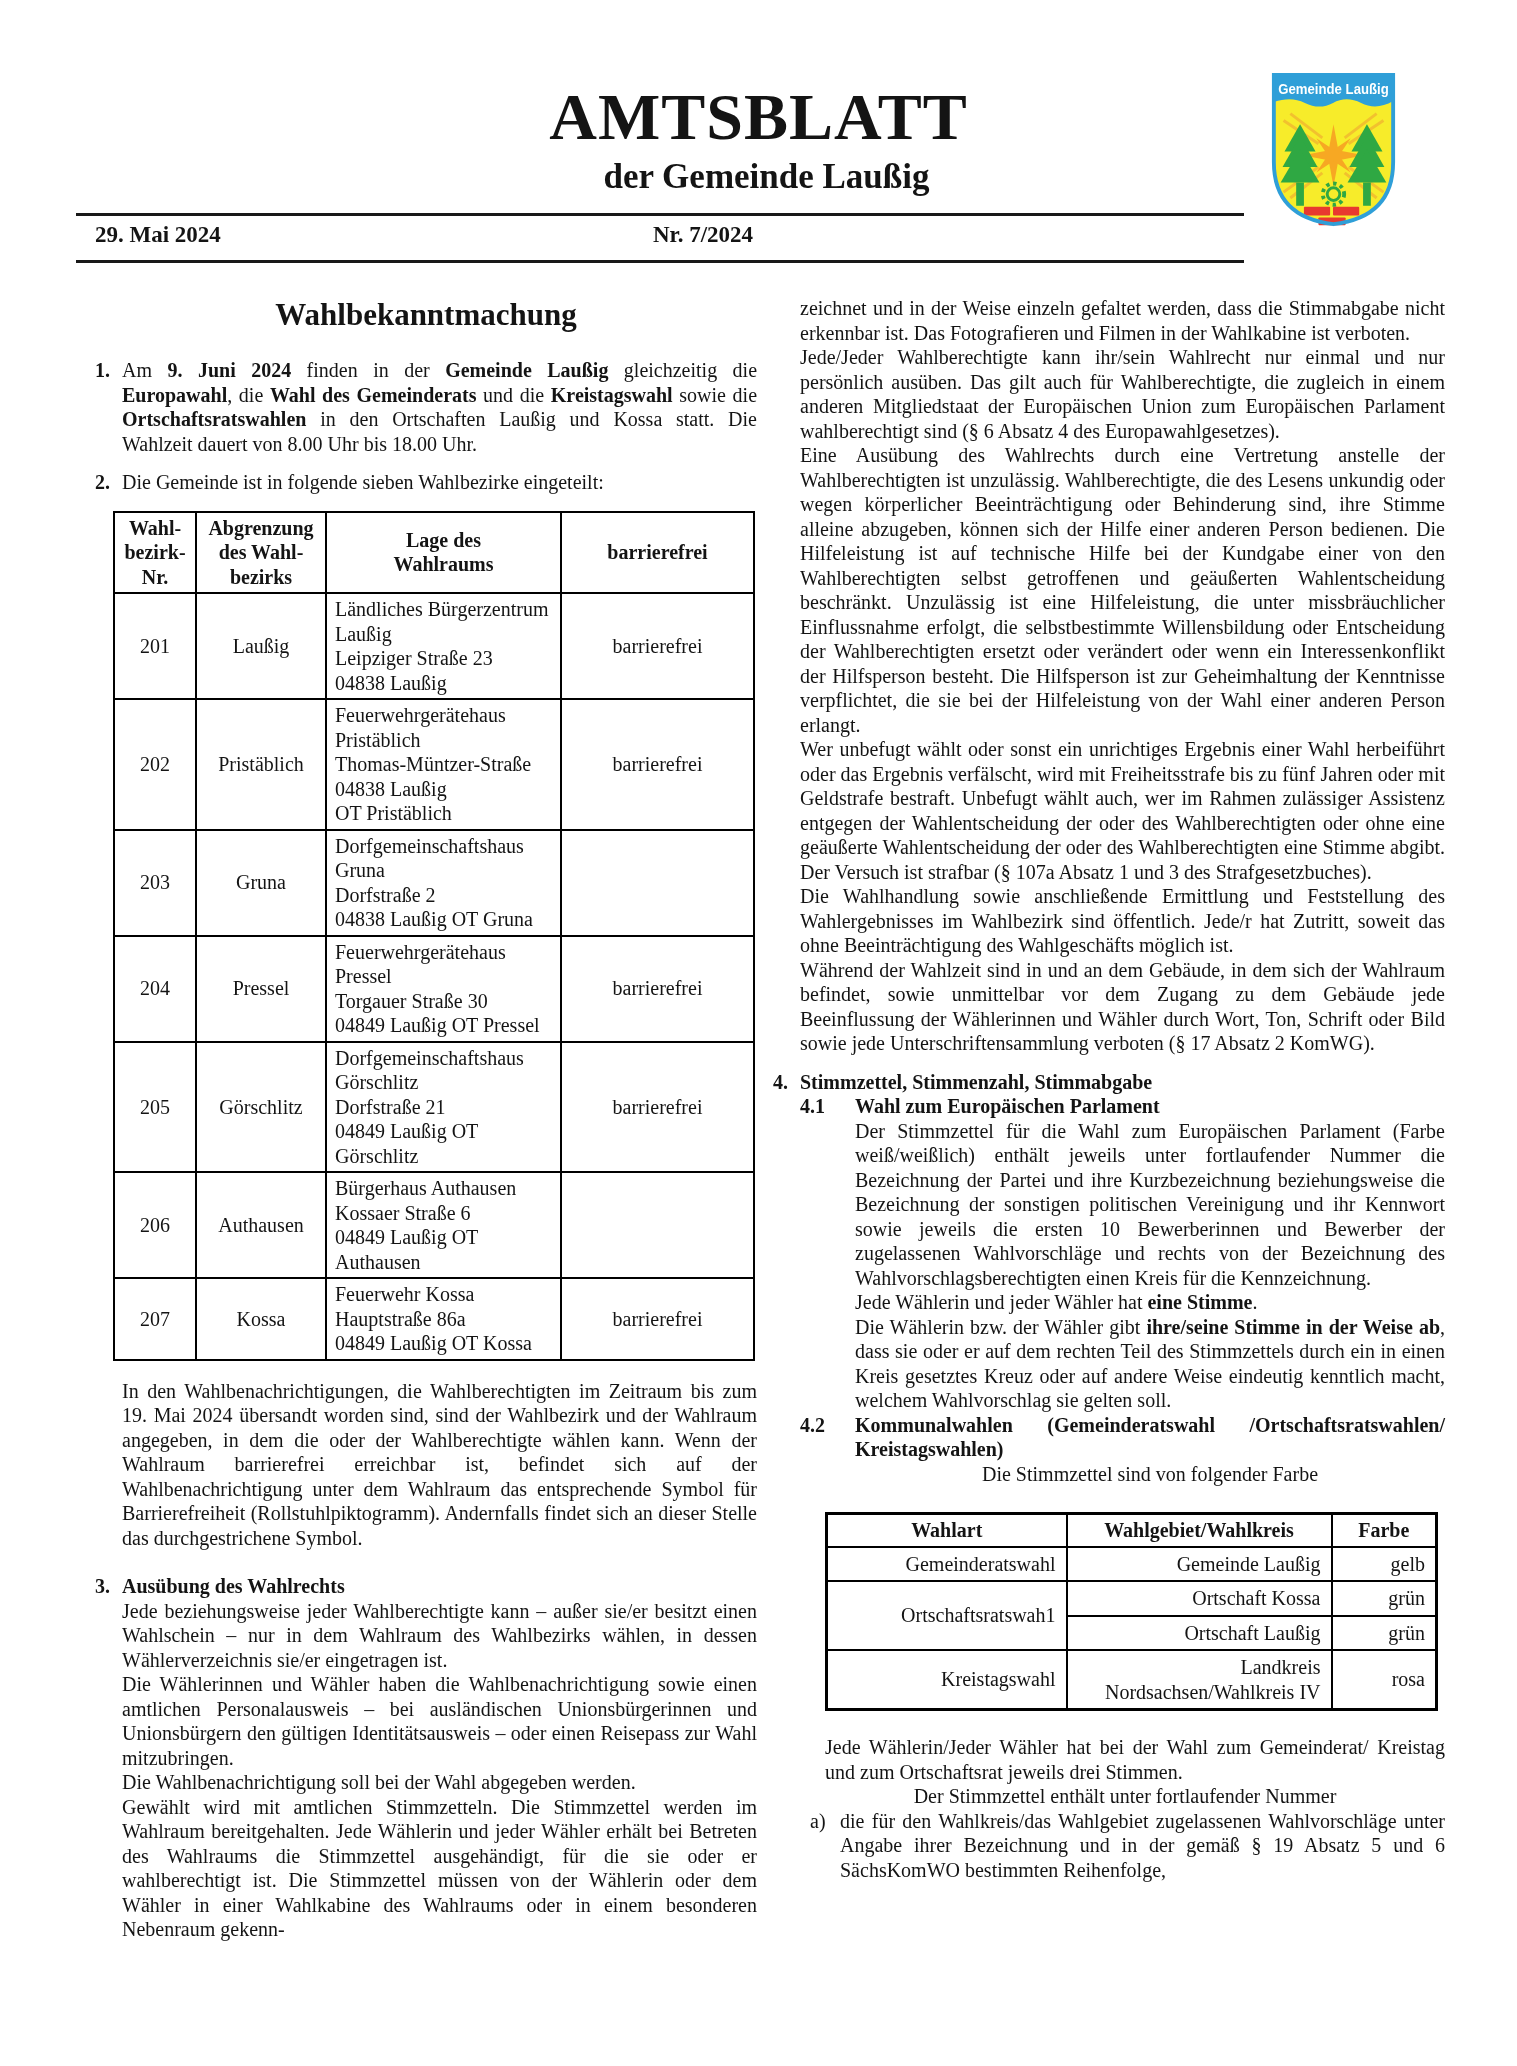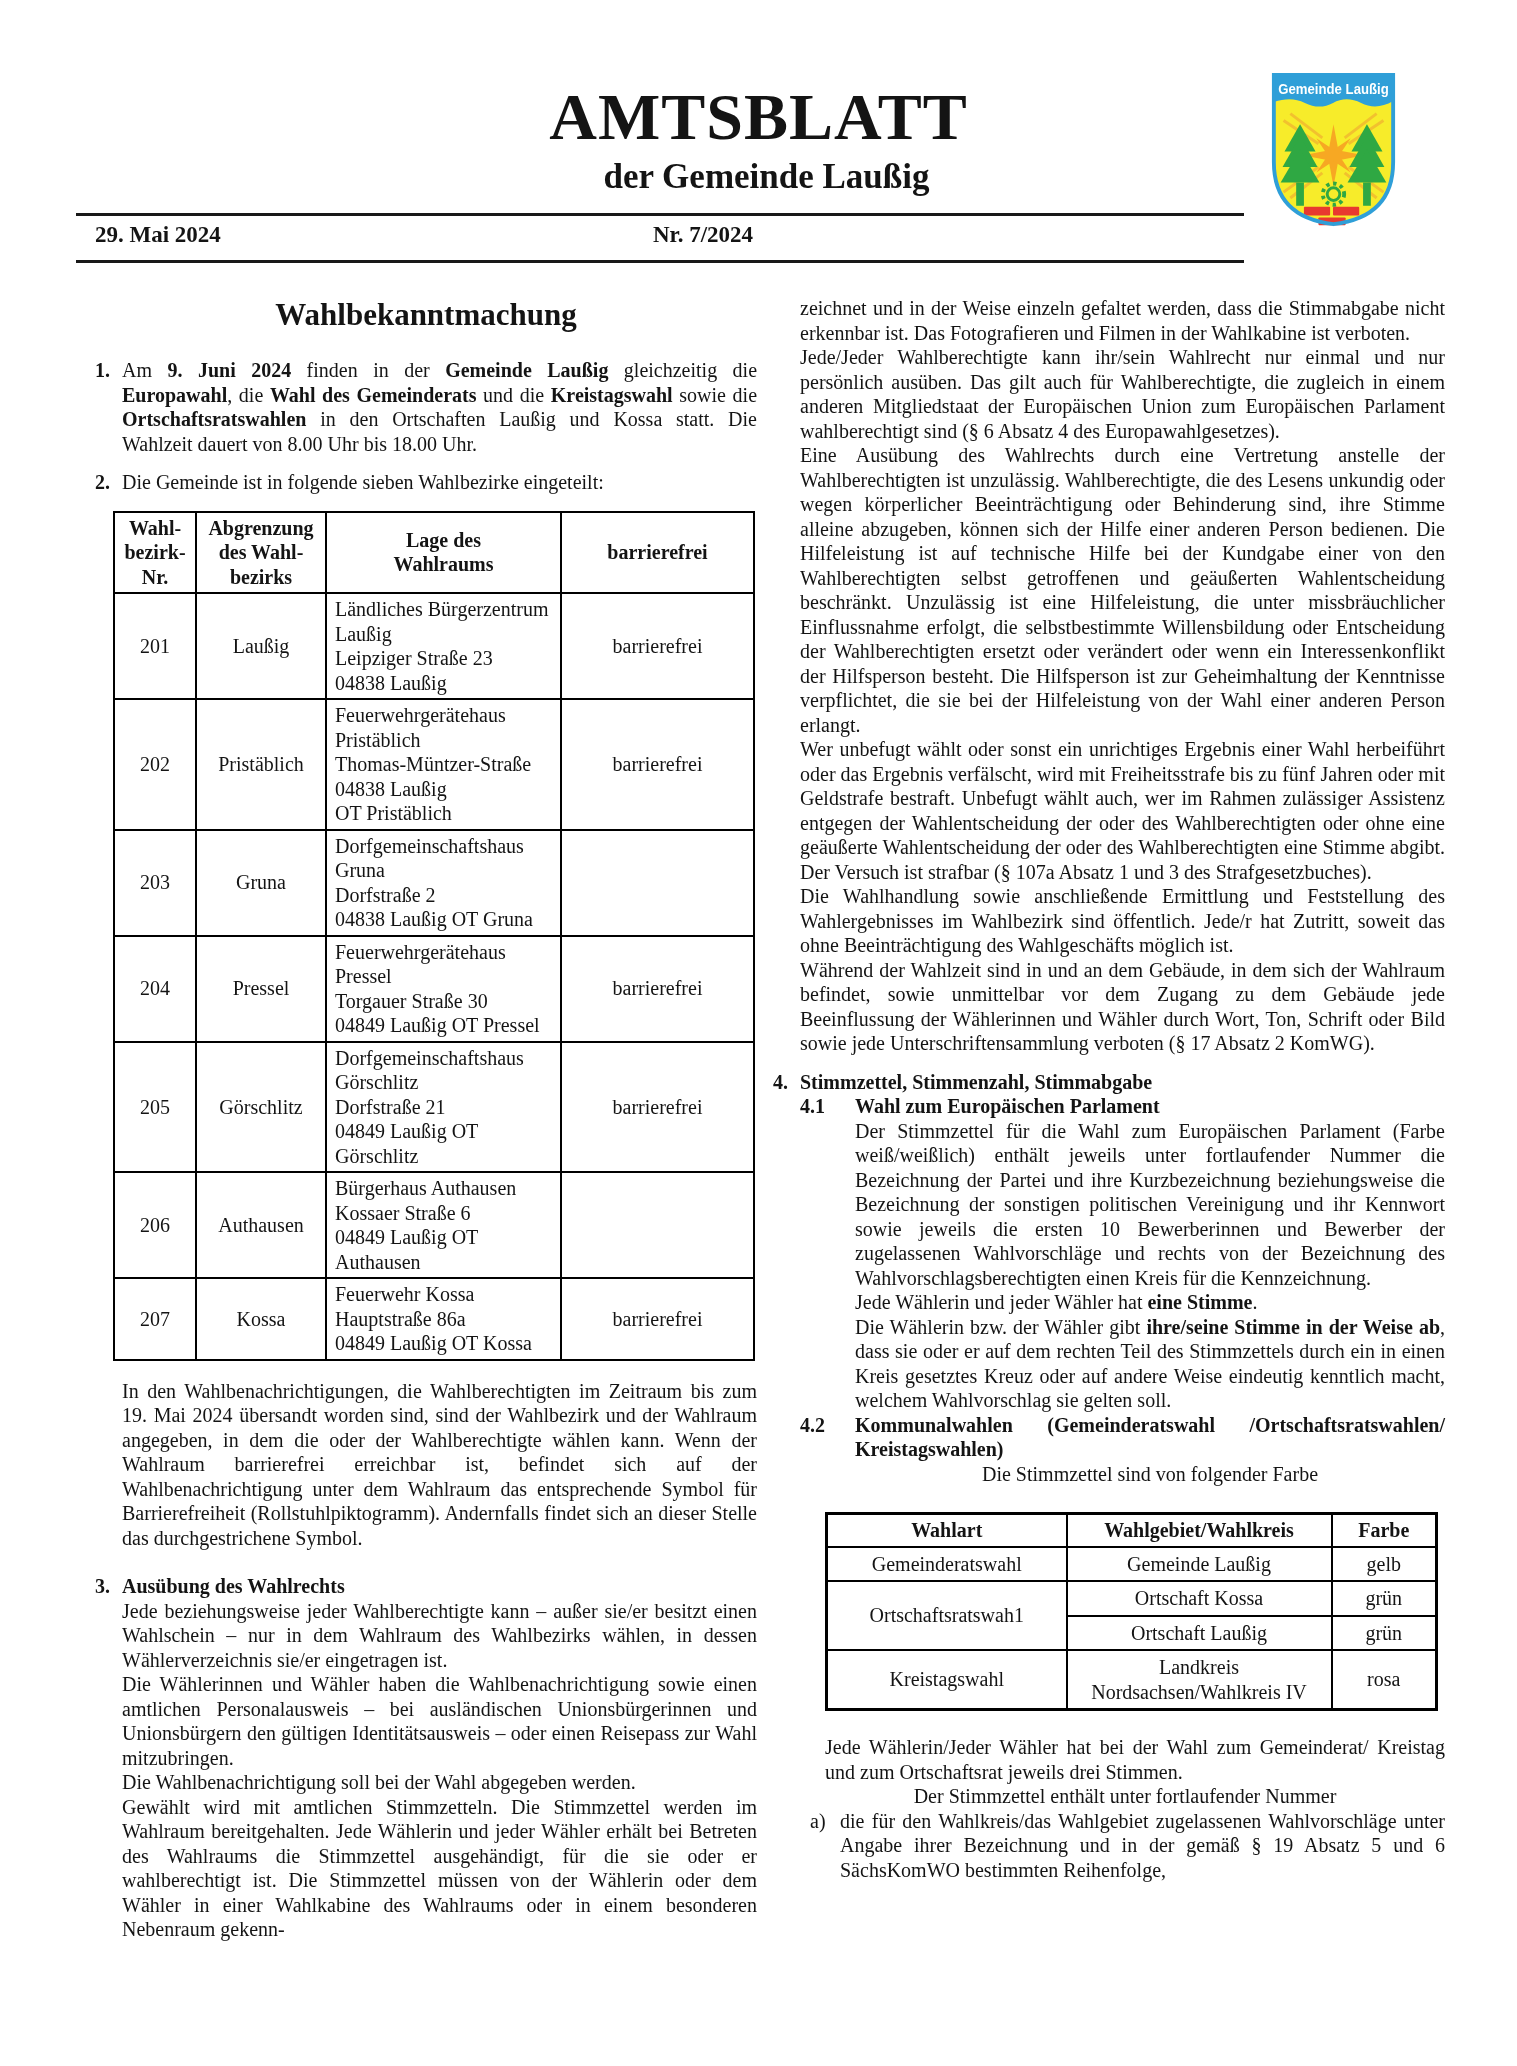--- a/index.html
+++ b/index.html
@@ -40,21 +40,21 @@
 
   table { border-collapse:collapse; }
   th, td { border:2px solid #000; font-size:20px; line-height:24.5px; vertical-align:middle; padding:3px 8px; }
   th { font-weight:bold; text-align:center; }
   #districts-table { margin:16px 0 0 18px; table-layout:fixed; width:640px; }
   #districts-table td.ctr { text-align:center; }
 
   .sub41 { margin-left:27px; }
   .body-indent { margin-left:55px; }
   #colors-table { margin:26px 0 0 52px; border:3px solid #000; table-layout:fixed; width:610px; }
-  #colors-table td { text-align:center; padding:4px 10px; }
+  #colors-table td { text-align:right; padding:4px 10px; }
   .end1 { margin:24px 0 0 52px; }
   .end2 { margin:0 0 0 32px; }
   .item-a { margin-left:37px; }
 </style>
 </head>
 <body>
 
 <div class="masthead-title">AMTSBLATT</div>
 <div class="masthead-sub">der Gemeinde Laußig</div>
 <div class="rule" id="rule-top"></div>

